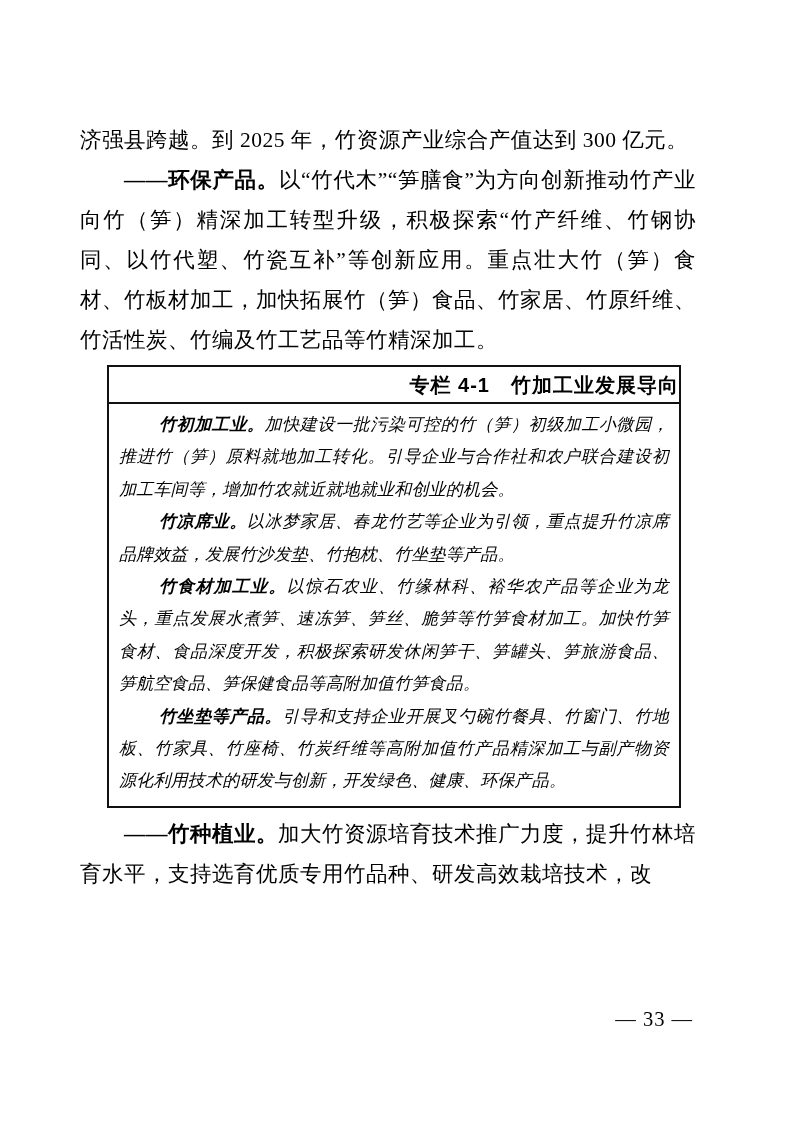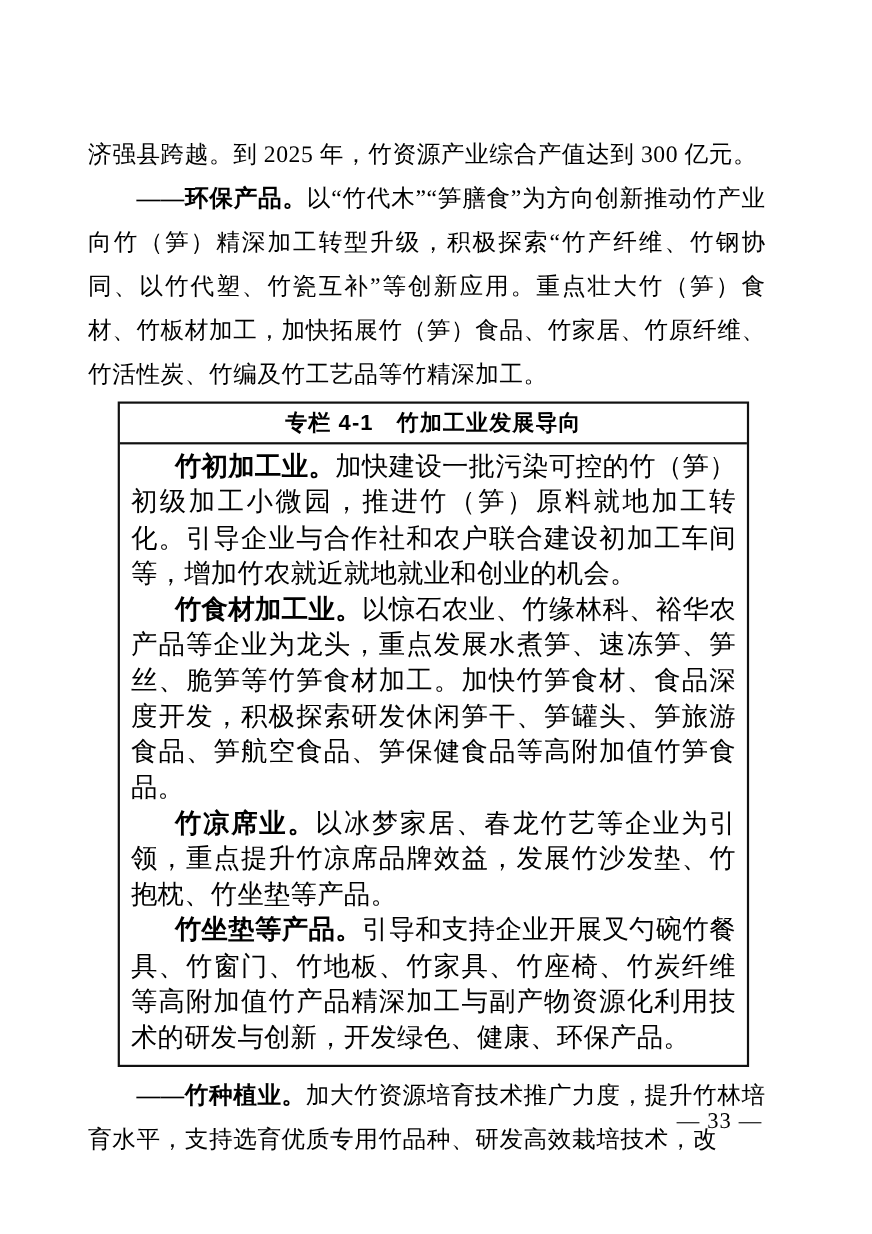--- a/index.html
+++ b/index.html
@@ -28,38 +28,39 @@
   }
   .indent2 { text-indent: 44px; }
   .lead { font-weight: bold; }
   .column-box {
     box-sizing: border-box;
     width: 574px;
     margin: 5px 0 6px 27px;
     border: 2px solid #111111;
   }
   .box-title {
-    text-align: center;
+    text-align: right;
     font-family: "Liberation Sans", "DejaVu Sans", sans-serif;
     font-weight: bold;
     font-size: 20px;
     line-height: 24px;
     padding: 6px 0 5px 0;
     border-bottom: 2px solid #111111;
     letter-spacing: 1px;
   }
   .box-body { padding: 5px 10px 8px 10px; }
   p.box-para {
     margin: 0;
-    font-size: 24px;
+    font-size: 17px;
     line-height: 32.4px;
     text-align: justify;
     text-justify: inter-character;
     text-indent: 40px;
     letter-spacing: 0.2px;
+    font-style: italic;
   }
   .after-box { margin-top: 6px; }
   .page-number {
     position: absolute;
     top: 1008px;
     right: 100px;
     font-size: 20.5px;
     font-family: "Liberation Serif", "DejaVu Serif", serif;
     letter-spacing: 1px;
   }
@@ -71,22 +72,22 @@
   <div class="content">
 
     <p class="body-para">济强县跨越。到 2025 年，竹资源产业综合产值达到 300 亿元。</p>
 
     <p class="body-para indent2"><span class="lead">——环保产品。</span><span>以“竹代木”“笋膳食”为方向创新推动竹产业向竹（笋）精深加工转型升级，积极探索“竹产纤维、竹钢协同、以竹代塑、竹瓷互补”等创新应用。重点壮大竹（笋）食材、竹板材加工，加快拓展竹（笋）食品、竹家居、竹原纤维、竹活性炭、竹编及竹工艺品等竹精深加工。</span></p>
 
     <div class="column-box">
       <div class="box-title">专栏 4-1　竹加工业发展导向</div>
       <div class="box-body">
         <p class="box-para"><span class="lead">竹初加工业。</span><span>加快建设一批污染可控的竹（笋）初级加工小微园，推进竹（笋）原料就地加工转化。引导企业与合作社和农户联合建设初加工车间等，增加竹农就近就地就业和创业的机会。</span></p>
+        <p class="box-para"><span class="lead">竹凉席业。</span><span>以冰梦家居、春龙竹艺等企业为引领，重点提升竹凉席品牌效益，发展竹沙发垫、竹抱枕、竹坐垫等产品。</span></p>
         <p class="box-para"><span class="lead">竹食材加工业。</span><span>以惊石农业、竹缘林科、裕华农产品等企业为龙头，重点发展水煮笋、速冻笋、笋丝、脆笋等竹笋食材加工。加快竹笋食材、食品深度开发，积极探索研发休闲笋干、笋罐头、笋旅游食品、笋航空食品、笋保健食品等高附加值竹笋食品。</span></p>
-        <p class="box-para"><span class="lead">竹凉席业。</span><span>以冰梦家居、春龙竹艺等企业为引领，重点提升竹凉席品牌效益，发展竹沙发垫、竹抱枕、竹坐垫等产品。</span></p>
         <p class="box-para"><span class="lead">竹坐垫等产品。</span><span>引导和支持企业开展叉勺碗竹餐具、竹窗门、竹地板、竹家具、竹座椅、竹炭纤维等高附加值竹产品精深加工与副产物资源化利用技术的研发与创新，开发绿色、健康、环保产品。</span></p>
       </div>
     </div>
 
     <p class="body-para indent2 after-box"><span class="lead">——竹种植业。</span><span>加大竹资源培育技术推广力度，提升竹林培育水平，支持选育优质专用竹品种、研发高效栽培技术，改</span></p>
 
   </div>
 
   <div class="page-number">— 33 —</div>
 </div>

